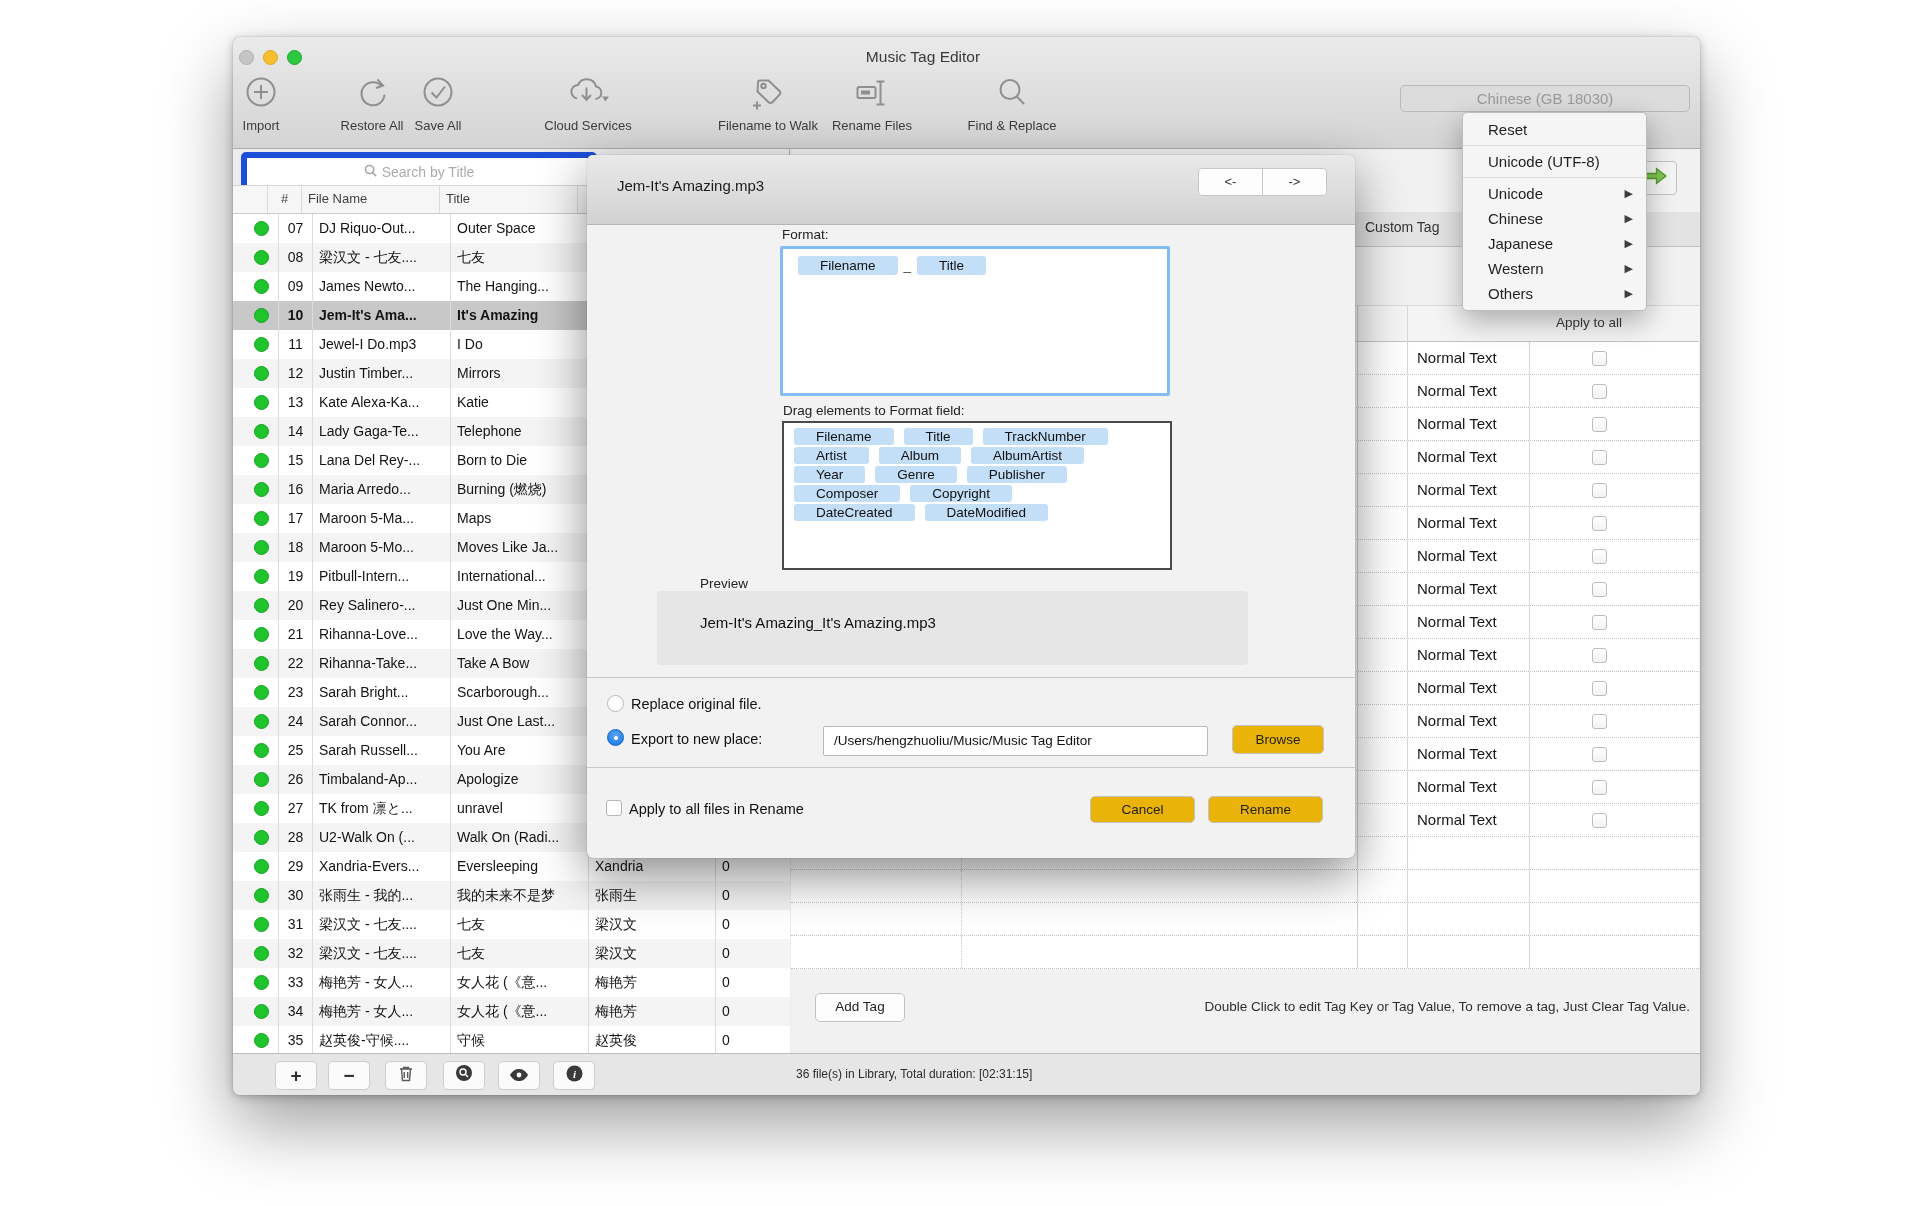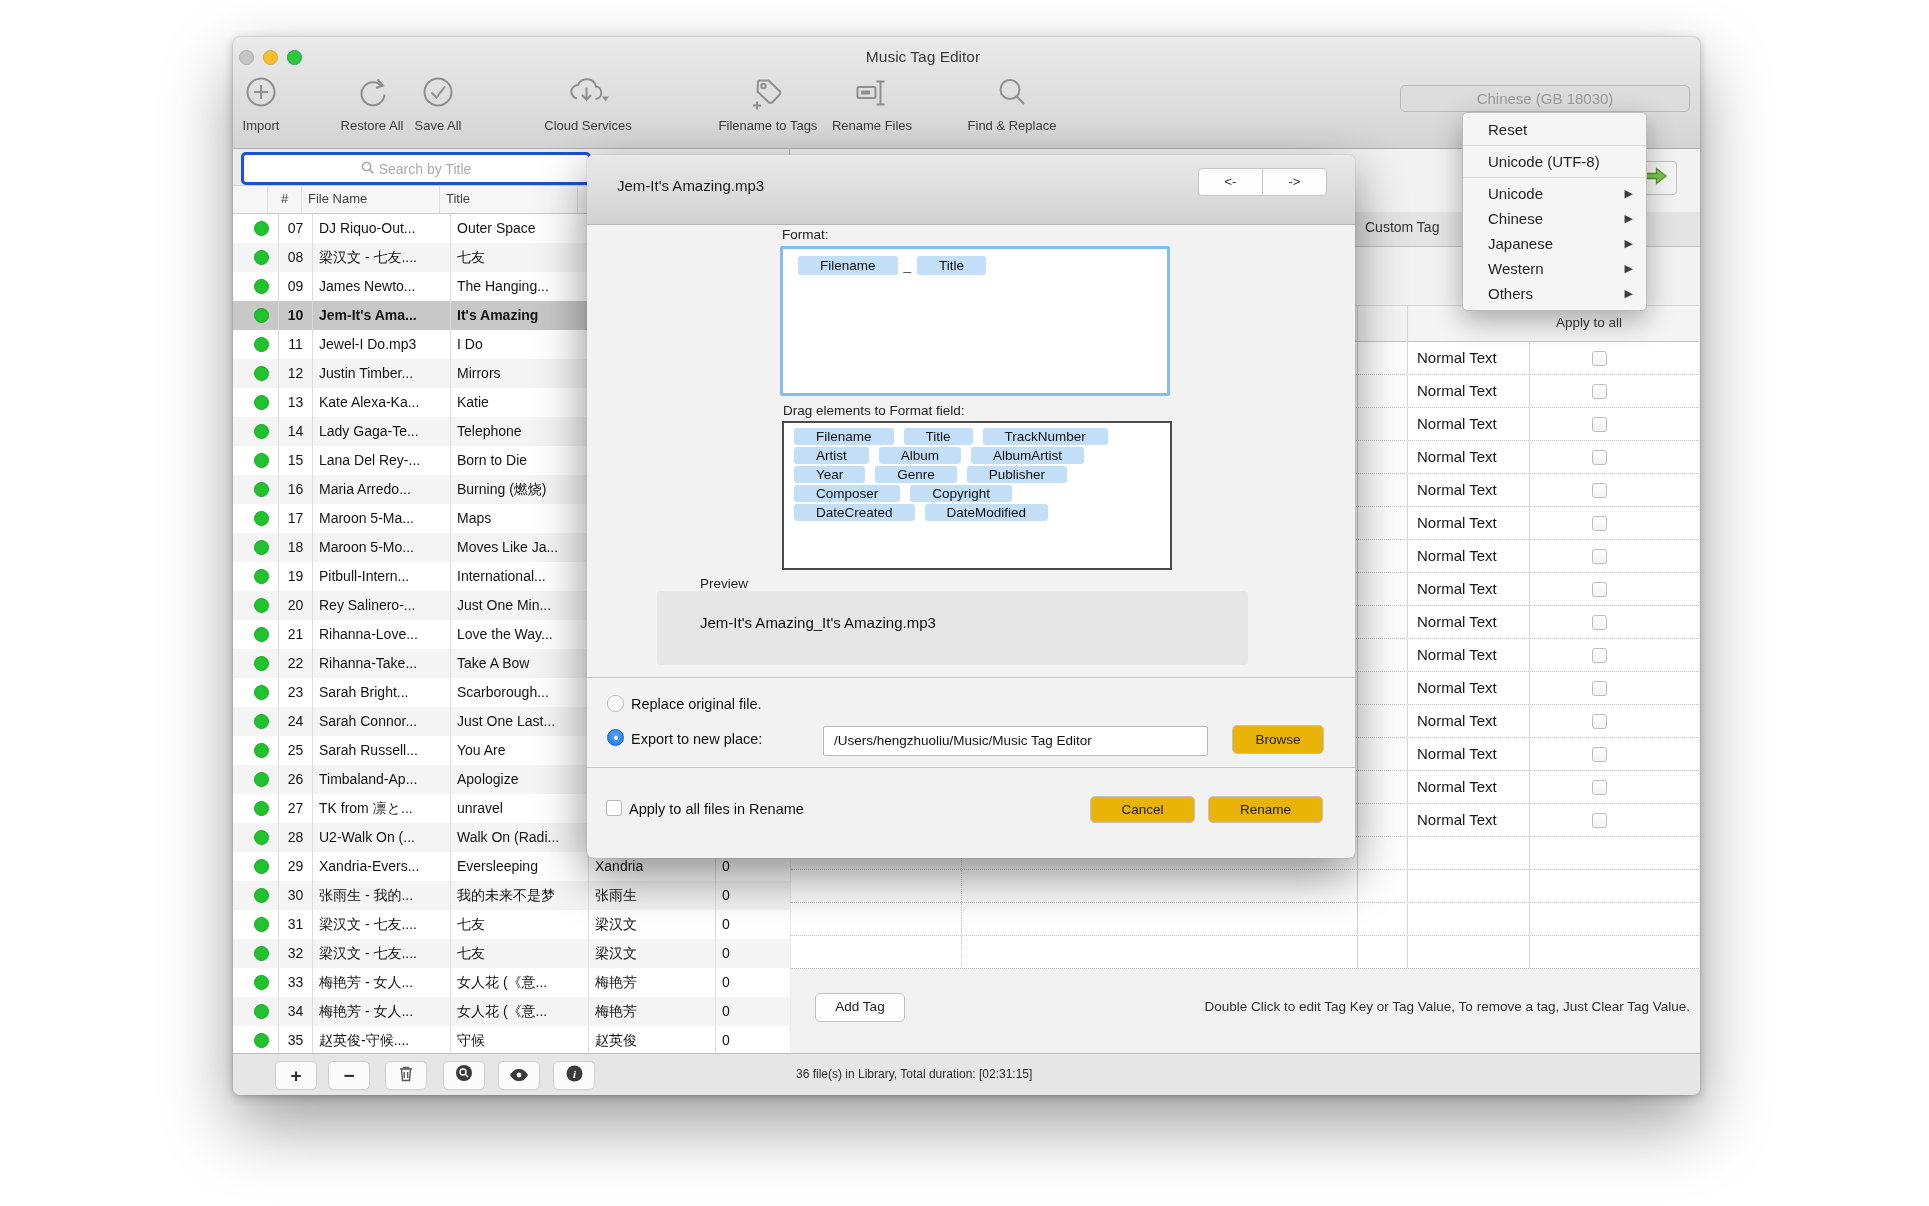--- a/index.html
+++ b/index.html
@@ -27,21 +27,21 @@
             font-size:15px;color:#9b9b9b;}
 
   
   .gobtn{position:absolute;left:1400px;top:124px;width:42px;height:32px;background:#f4f4f4;
          border:1px solid #c2c2c2;border-radius:4px;z-index:5;display:flex;align-items:center;justify-content:center;}
 
   
   .leftpanel{position:absolute;left:0;top:112px;width:557px;height:904px;background:#ececec;
              border-right:1px solid #b5b5b5;box-sizing:border-box;}
   .search{position:absolute;left:8px;top:115px;width:344px;height:27px;background:#fff;
-          border:3px solid #1d4ed8;border-radius:5px;display:flex;align-items:center;justify-content:center;
+          border:6px solid #1d4ed8;border-radius:5px;display:flex;align-items:center;justify-content:center;
           font-size:14px;color:#ababab;gap:5px;}
   .search svg{stroke:#a9a9a9;fill:none;stroke-width:1.8;}
   .ftable{position:absolute;left:0;top:148px;width:557px;}
   .fhead,.frow{display:grid;grid-template-columns:35px 34px 138px 138px 127px 84px;}
   .fhead{height:27px;background:#f6f6f6;border-top:1px solid #d4d4d4;border-bottom:1px solid #cbcbcb;
          font-size:13px;color:#404040;}
   .fhead .fc{line-height:26px;}
   .frow{height:29px;background:#fff;font-size:14px;color:#141414;padding-left:11px;}
   .frow:nth-child(even){background:#f4f4f5;}
   .frow.sel{background:#c8c8c8;font-weight:700;}
@@ -176,21 +176,21 @@
       <div class="tlabel">Cloud Services</div>
     </div>
     <div class="titem" style="left:473px;width:124px;">
       <span>
         <svg width="40" height="40" viewBox="0 0 40 40">
             <path d="M20.5 7.5l11 10.5a2.6 2.6 0 0 1 .1 3.6l-7.2 7.6a2.6 2.6 0 0 1-3.7.1L9.5 18.5l.5-9a2 2 0 0 1 2-1.9z"></path>
             <circle cx="15.5" cy="13" r="2.2"></circle>
             <path d="M9 28.5v8M5 32.5h8"></path>
           </svg>
       </span>
-      <div class="tlabel">Filename to Tags</div>
+      <div class="tlabel">Filename to Walk</div>
     </div>
     <div class="titem" style="left:593px;width:92px;">
       <span>
         <svg width="40" height="40" viewBox="0 0 40 40">
             <rect x="5.5" y="14" width="18" height="11" rx="1.5"></rect>
             <rect x="9" y="17.5" width="9" height="4" fill="#8f8f8f" stroke="none"></rect>
             <path d="M28.5 8.5v23M24.5 8.5h8M24.5 31.5h8"></path>
           </svg>
       </span>
       <div class="tlabel">Rename Files</div>

